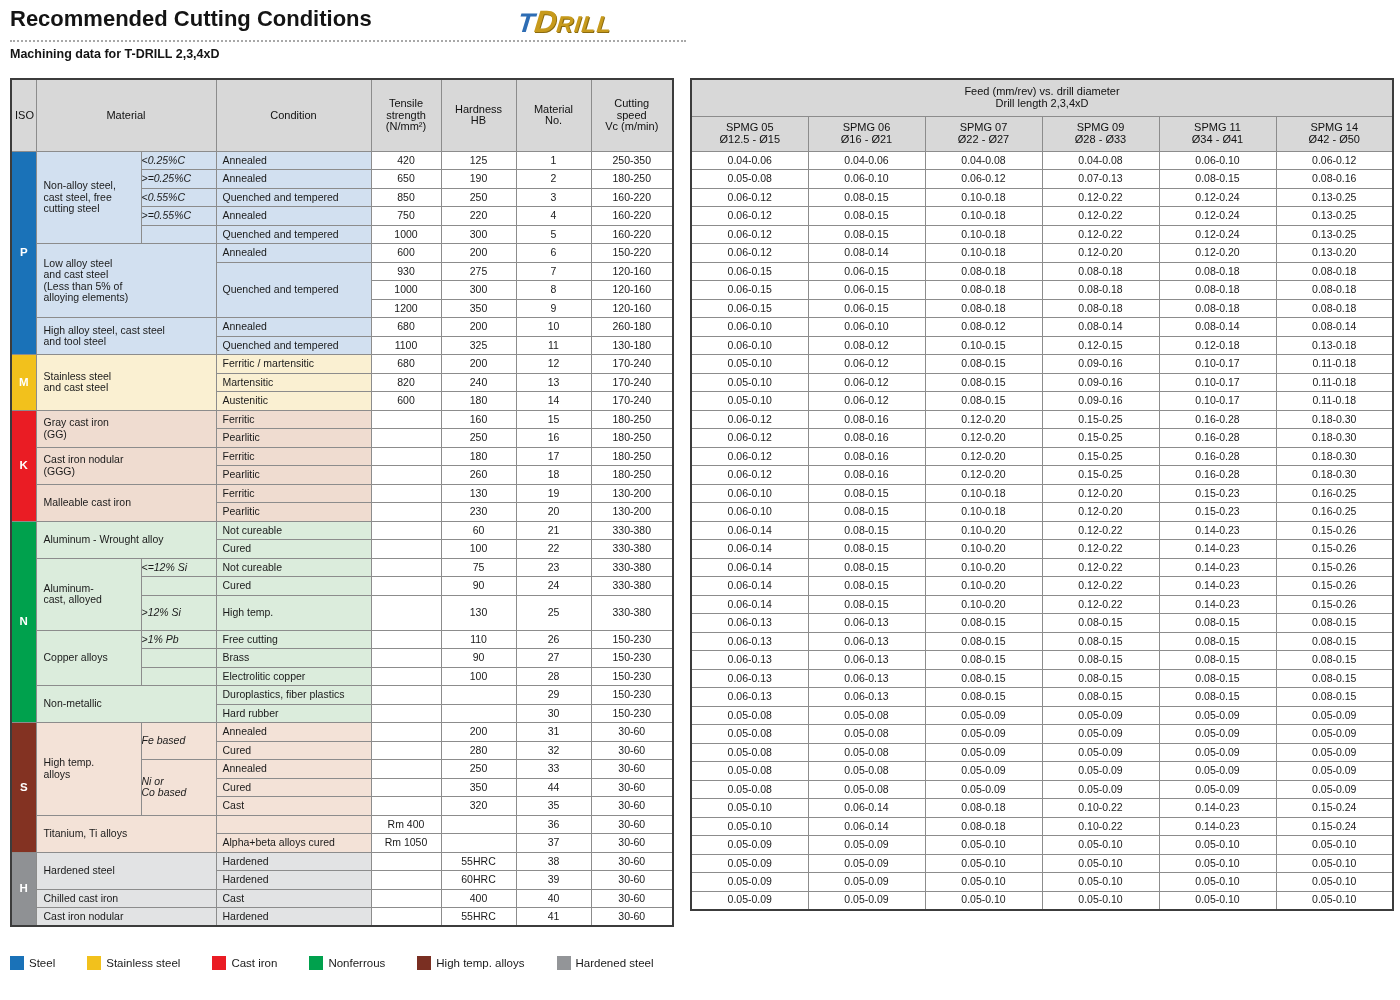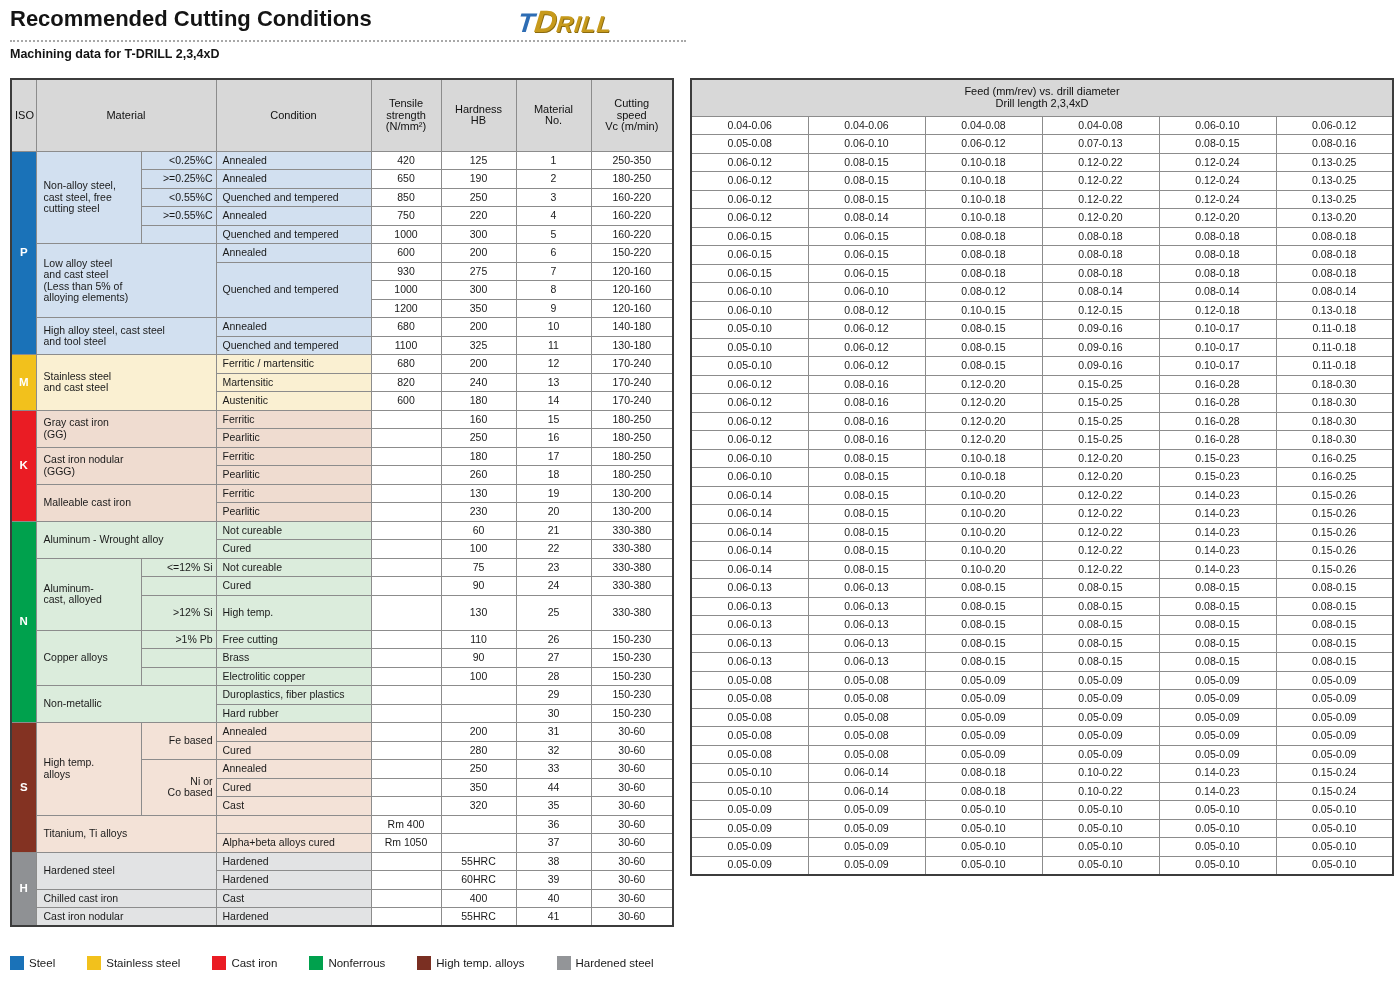--- a/index.html
+++ b/index.html
@@ -15,21 +15,21 @@
   table{border-collapse:collapse;table-layout:fixed;}
   #left-table{position:absolute;left:10px;top:78px;width:662px;border:2px solid #3c3c3c;}
   #right-table{position:absolute;left:690px;top:78px;width:702px;border:2px solid #3c3c3c;}
   th,td{border:1px solid #8c8c8c;padding:0 3px;font-size:10.5px;line-height:11.5px;
         text-align:center;vertical-align:middle;overflow:hidden;white-space:pre-line;}
   th{background:#d8d8d8;font-weight:normal;color:#111;font-size:11px;}
   tr.hdr1{height:37px;} tr.hdr2{height:35px;} tr.hdrL{height:72px;}
   td.num{background:#fff;}
   td.iso{color:#fff;font-weight:bold;font-size:11.5px;}
   td.mat{text-align:left;padding-left:7px;}
-  td.sub{text-align:right;padding-left:16px;border-left:1px solid rgba(0,0,0,0.18);}
+  td.sub{text-align:left;padding-left:0;border-left:1px solid rgba(0,0,0,0.18);font-style:italic;}
   td.cond{text-align:left;padding-left:6px;}
   tr.grp td{border-top:1.5px solid #3f3f3f;}
   .footnote{position:absolute;left:10px;top:934px;font-size:11.5px;color:#141414;}
   .legend{position:absolute;left:10px;top:956px;display:flex;align-items:center;gap:32px;}
   .legend-item{display:flex;align-items:center;gap:5px;font-size:11.5px;}
   .legend-swatch{width:14px;height:14px;display:inline-block;}
 </style>
 </head>
 <body>
 
@@ -142,21 +142,21 @@
           <td class="num">9</td>
           <td class="num">120-160</td>
         </tr>
         <tr class="grp" style="height: 18.5px;">
           <td class="mat" rowspan="2" colspan="2" style="background: rgb(210, 224, 240);">High alloy steel, cast steel
 and tool steel</td>
           <td class="cond" rowspan="1" style="background: rgb(210, 224, 240);">Annealed</td>
           <td class="num">680</td>
           <td class="num">200</td>
           <td class="num">10</td>
-          <td class="num">140-180</td>
+          <td class="num">260-180</td>
         </tr>
         <tr style="height: 18.5px;">
           <td class="cond" rowspan="1" style="background: rgb(210, 224, 240);">Quenched and tempered</td>
           <td class="num">1100</td>
           <td class="num">325</td>
           <td class="num">11</td>
           <td class="num">130-180</td>
         </tr>
         <tr class="grp" style="height: 18.5px;">
           <td class="iso" rowspan="3" style="background: rgb(242, 193, 28);">M</td>
@@ -410,20 +410,34 @@
         <col style="width:117px">
       <col style="width:117px">
         <col style="width:117px">
         <col style="width:117px">
     </colgroup>
     <thead>
       <tr class="hdr1">
         <th colspan="6">Feed (mm/rev) vs. drill diameter
 Drill length 2,3,4xD</th>
       </tr>
+      <tr class="hdr2">
+          <th>SPMG 05
+Ø12.5 - Ø15</th>
+          <th>SPMG 06
+Ø16 - Ø21</th>
+          <th>SPMG 07
+Ø22 - Ø27</th>
+          <th>SPMG 09
+Ø28 - Ø33</th>
+          <th>SPMG 11
+Ø34 - Ø41</th>
+          <th>SPMG 14
+Ø42 - Ø50</th>
+        </tr>
     </thead>
     <tbody>
         <tr style="height: 18.5px;">
           <td class="num">0.04-0.06</td>
           <td class="num">0.04-0.06</td>
           <td class="num">0.04-0.08</td>
           <td class="num">0.04-0.08</td>
           <td class="num">0.06-0.10</td>
           <td class="num">0.06-0.12</td>
         </tr>

